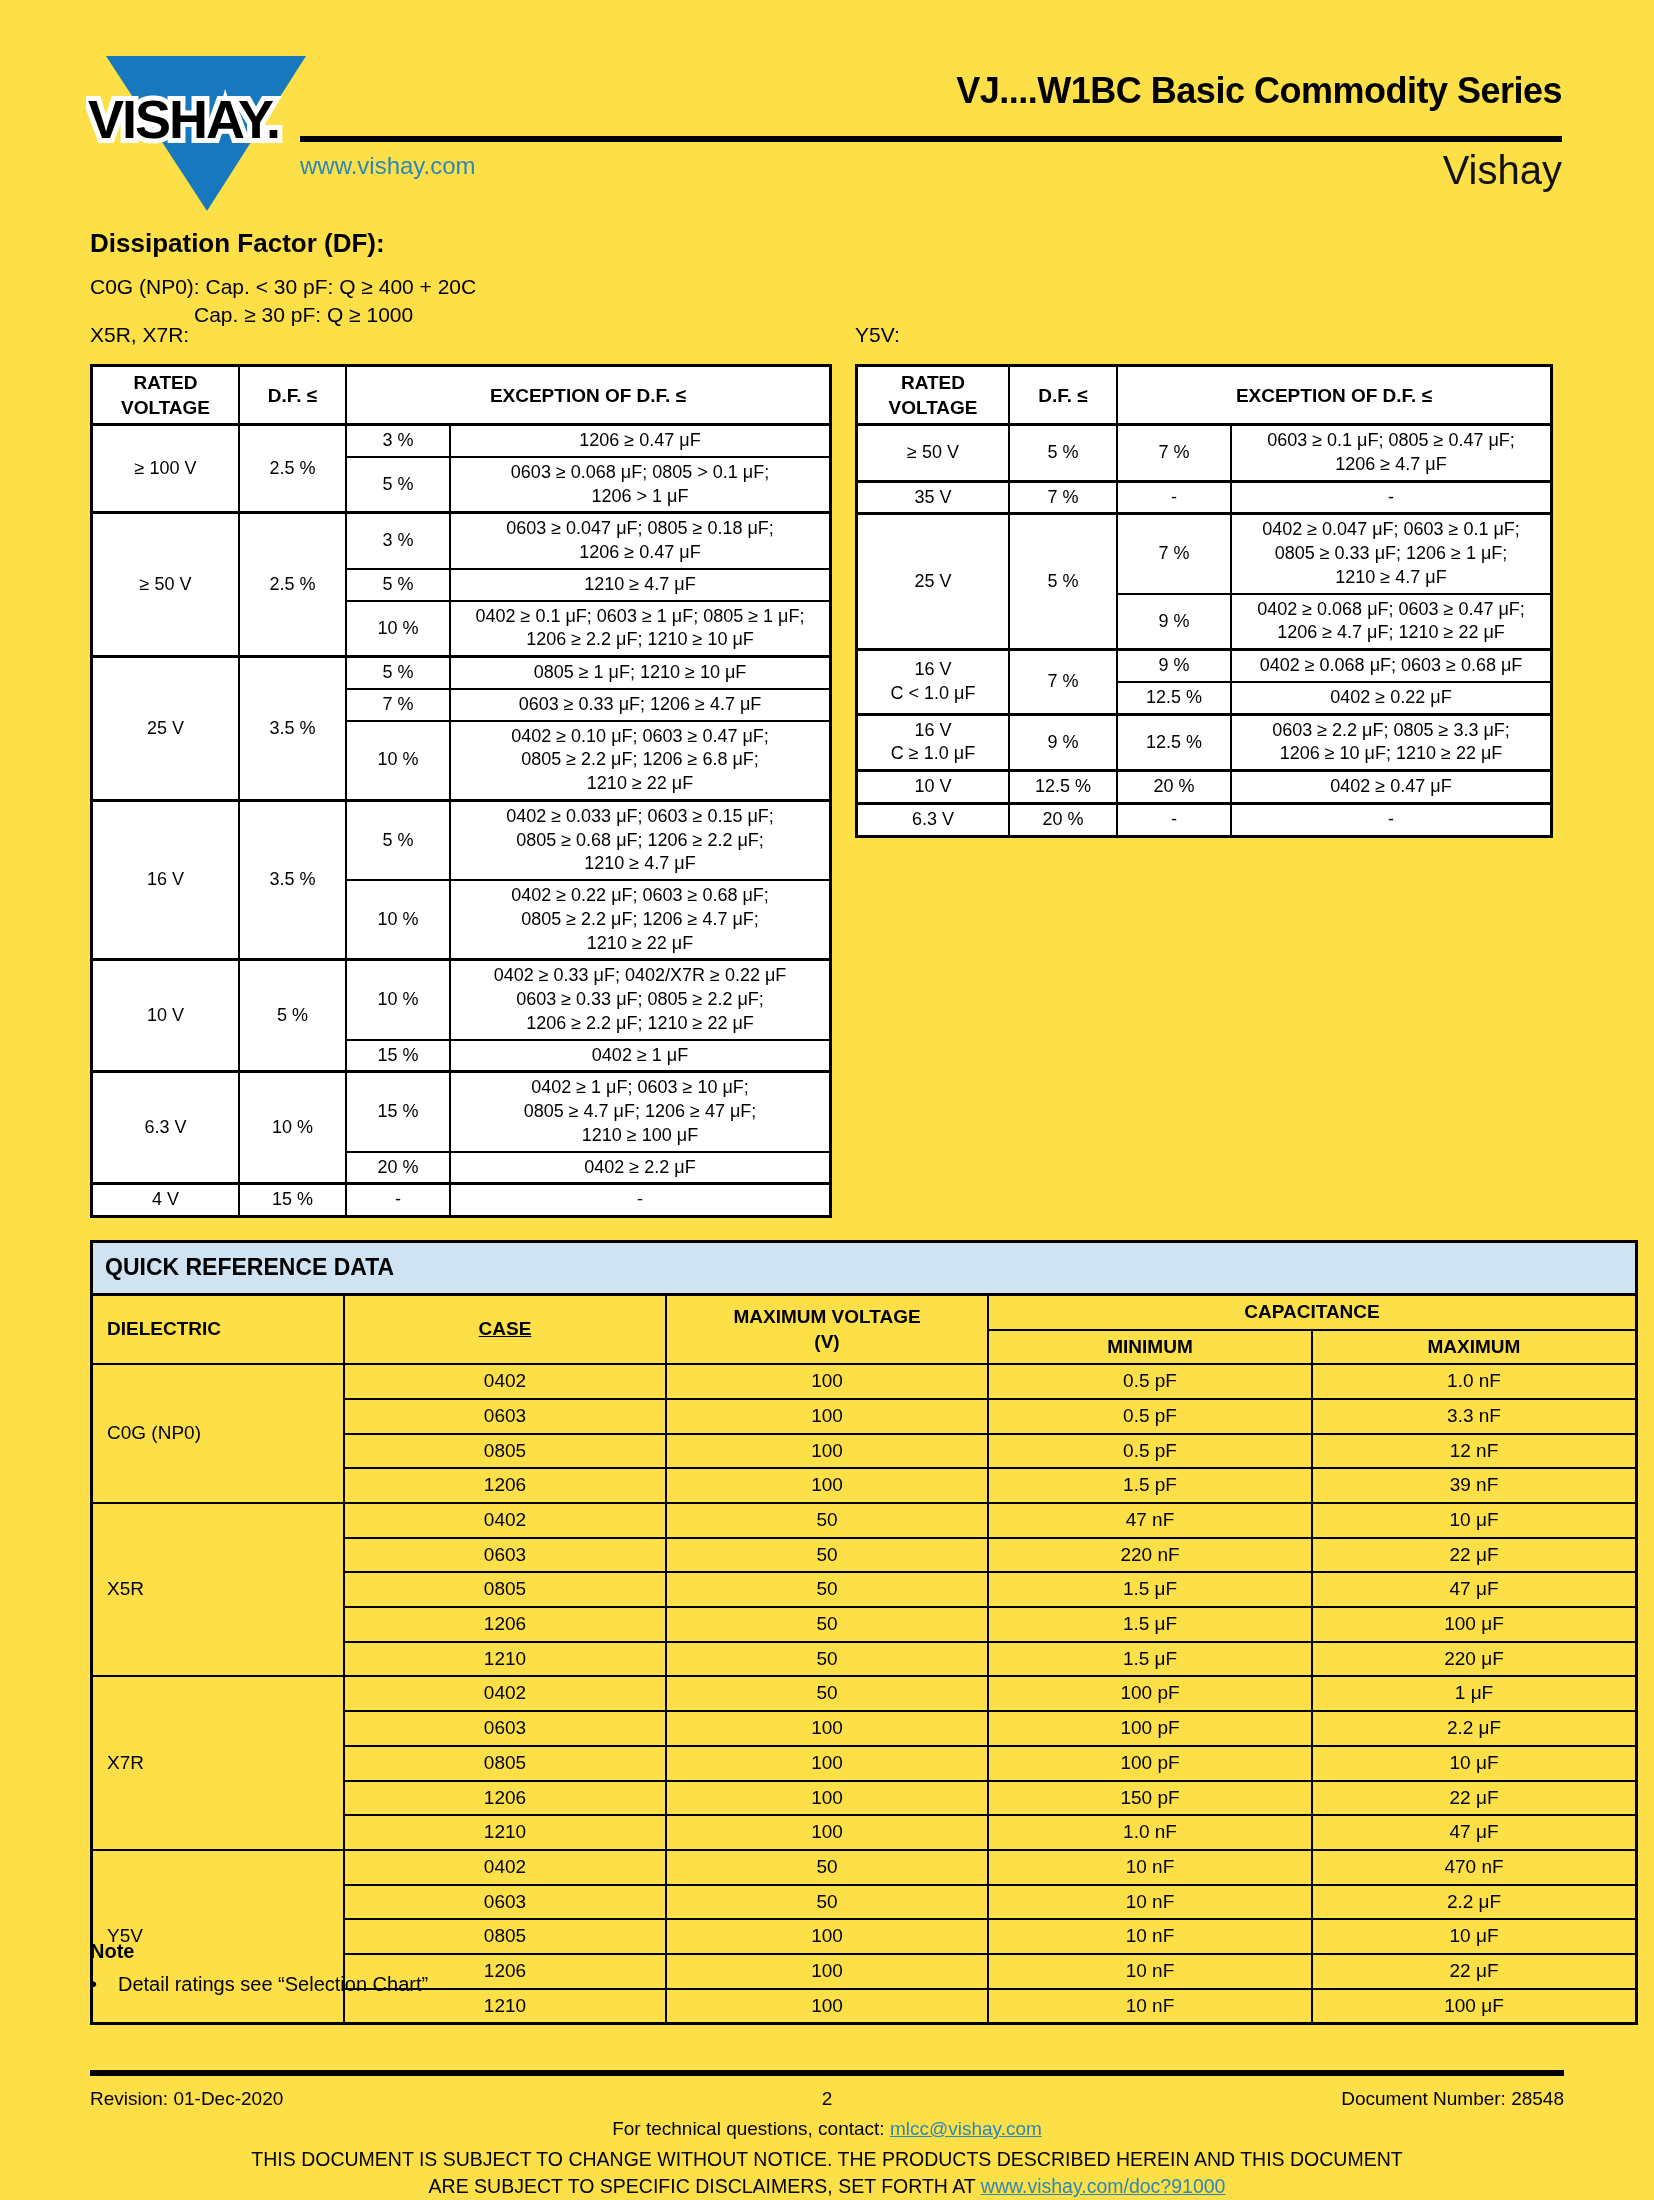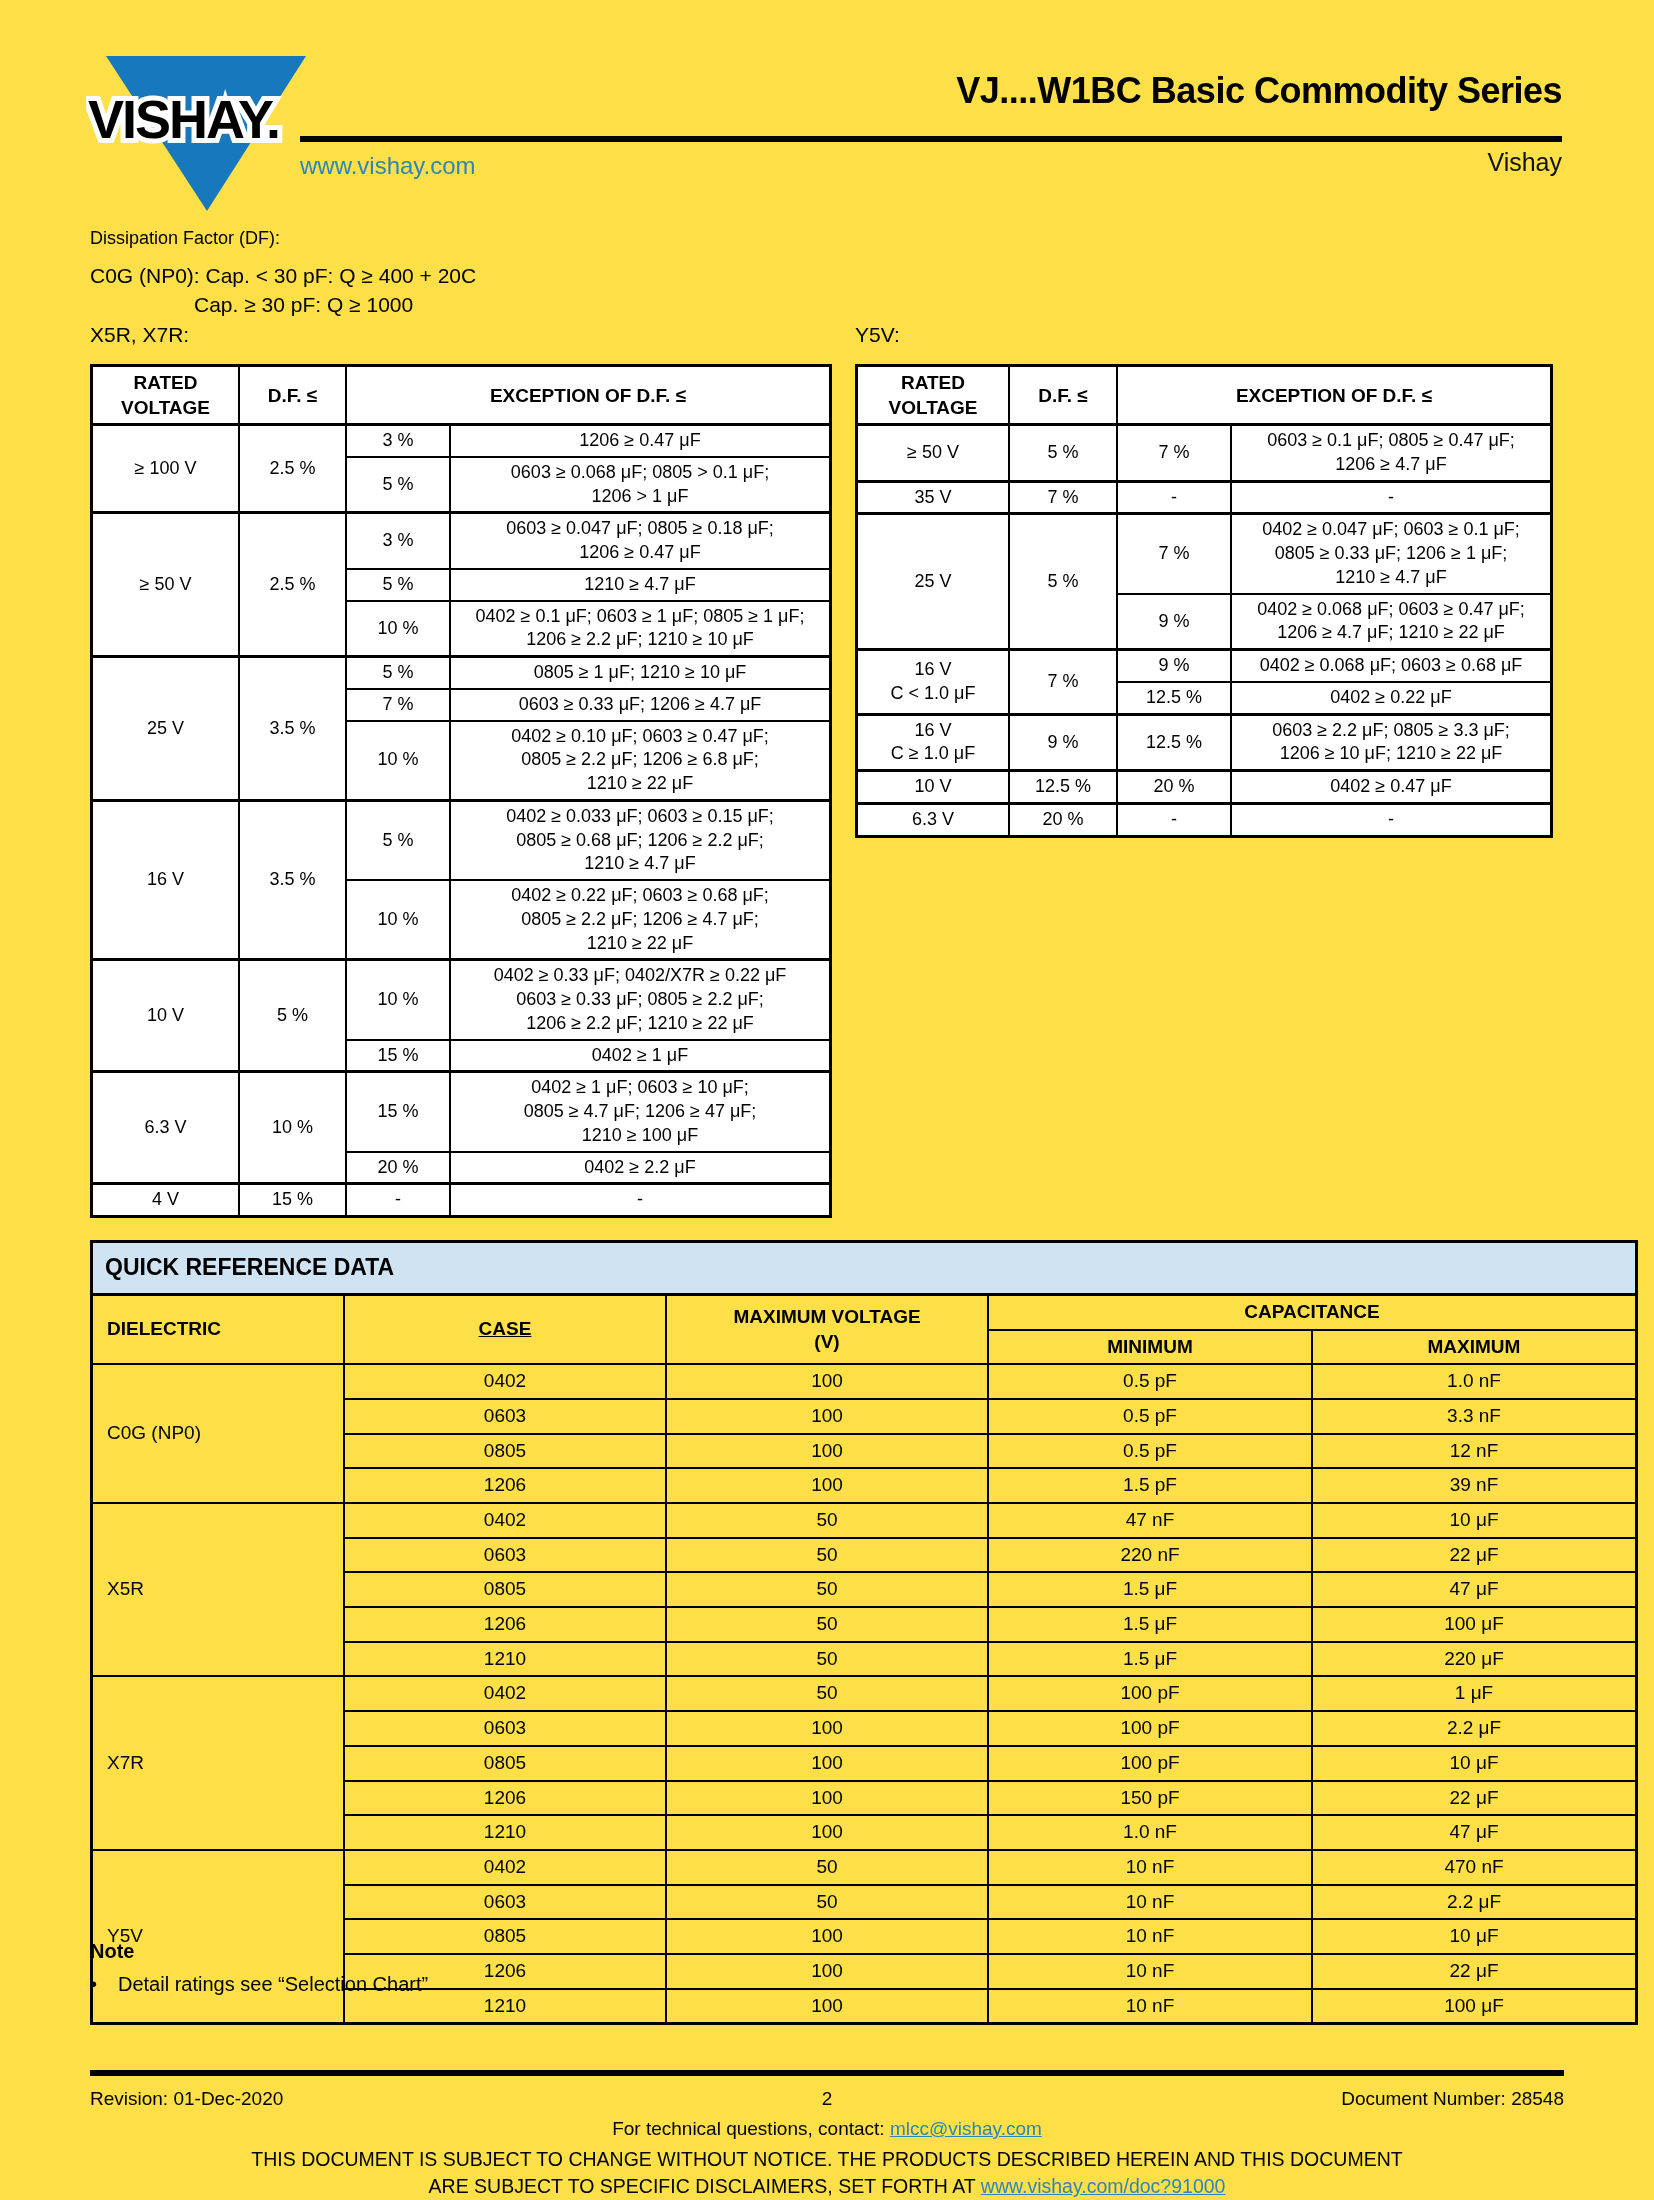--- a/index.html
+++ b/index.html
@@ -5,24 +5,24 @@
   html,body{margin:0;padding:0;background:#777;}
   .page{
     position:relative;width:1654px;height:2200px;background:#fde047;
     font-family:"Liberation Sans",sans-serif;color:#000;overflow:hidden;
   }
   
   .logo{position:absolute;top:46px;left:86px;width:240px;height:170px;}
   .hdr-title{position:absolute;top:70px;right:92px;font-size:36px;font-weight:bold;letter-spacing:-0.5px;}
   .hdr-rule{position:absolute;top:136px;left:300px;right:92px;height:6px;background:#000;}
   .hdr-site{position:absolute;top:152px;left:300px;font-size:24px;color:#2e86b8;text-decoration:none;}
-  .hdr-brand{position:absolute;top:148px;right:92px;font-size:25px;color:#111;}
+  .hdr-brand{position:absolute;top:148px;right:92px;font-size:40px;color:#111;}
   
   .diss{position:absolute;top:226px;left:90px;font-size:21px;line-height:1.35;}
-  .diss h3{margin:0 0 12px 0;font-size:18px;font-weight:normal;}
+  .diss h3{margin:0 0 12px 0;font-size:26px;font-weight:bold;}
   .diss .l2{margin-left:104px;}
   .tbl-label{position:absolute;font-size:21px;}
   .lab-left{top:323px;left:90px;}
   .lab-right{top:323px;left:855px;}
   
   table{border-collapse:collapse;}
   .df{position:absolute;top:364px;background:#fff;}
   .df-left{left:90px;}
   .df-right{left:855px;}
   .df td,.df th{border:2px solid #000;font-size:18px;text-align:center;vertical-align:middle;padding:3px 5px;line-height:1.32;}

